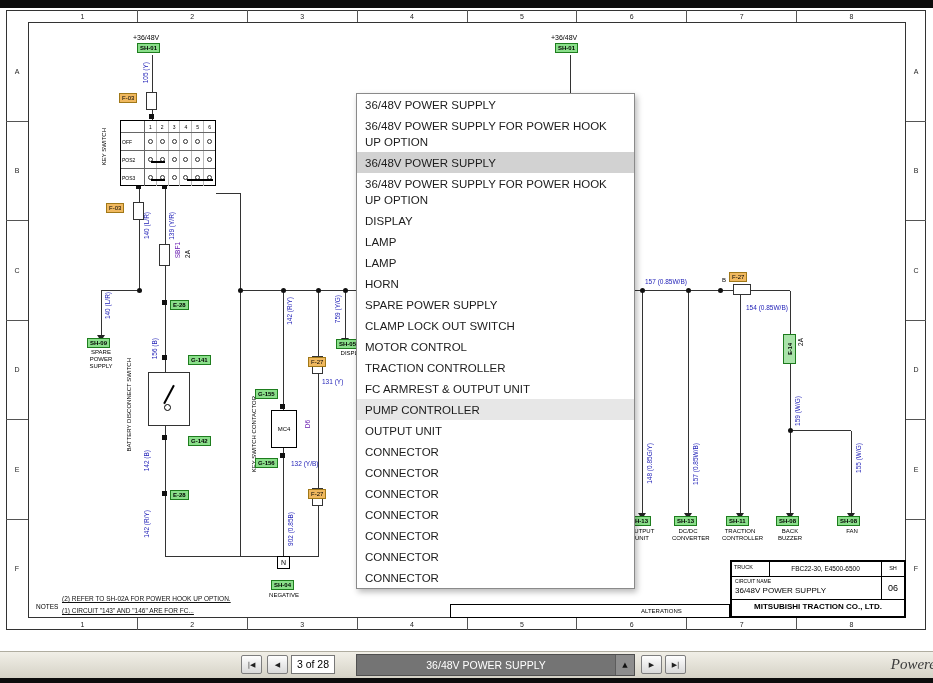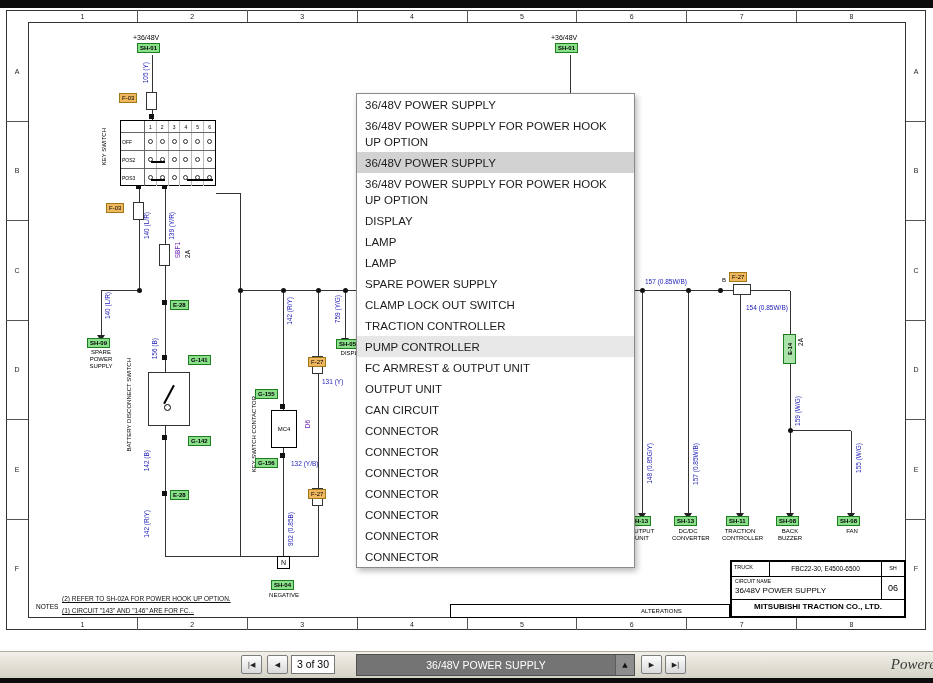--- a/index.html
+++ b/index.html
@@ -383,40 +383,41 @@
   <div class="lbl note-link" style="left:62px;top:607px">(1) CIRCUIT "143" AND "146" ARE FOR FC...</div>
 
   <div class="dropdown" id="dropdown">
     <div class="dd-item">36/48V POWER SUPPLY</div>
     <div class="dd-item">36/48V POWER SUPPLY FOR POWER HOOK UP OPTION</div>
     <div class="dd-item selected">36/48V POWER SUPPLY</div>
     <div class="dd-item">36/48V POWER SUPPLY FOR POWER HOOK UP OPTION</div>
     <div class="dd-item">DISPLAY</div>
     <div class="dd-item">LAMP</div>
     <div class="dd-item">LAMP</div>
+    <div class="dd-item">HORN</div>
     <div class="dd-item">SPARE POWER SUPPLY</div>
     <div class="dd-item">CLAMP LOCK OUT SWITCH</div>
+    <div class="dd-item">MOTOR CONTROL</div>
     <div class="dd-item">TRACTION CONTROLLER</div>
+    <div class="dd-item">FC ARMREST &amp; OUTPUT UNIT</div>
     <div class="dd-item hover">PUMP CONTROLLER</div>
-    <div class="dd-item">FC ARMREST &amp; OUTPUT UNIT</div>
     <div class="dd-item">OUTPUT UNIT</div>
-    <div class="dd-item">CAN CIRCUIT</div>
     <div class="dd-item">CONNECTOR</div>
     <div class="dd-item">CONNECTOR</div>
     <div class="dd-item">CONNECTOR</div>
     <div class="dd-item">CONNECTOR</div>
     <div class="dd-item">CONNECTOR</div>
     <div class="dd-item">CONNECTOR</div>
     <div class="dd-item">CONNECTOR</div>
   </div>
 
   <div class="toolbar">
     <div class="navbtn" style="left:241px">|◀</div>
     <div class="navbtn" style="left:267px">◀</div>
-    <div class="pagebox">3 of 30</div>
+    <div class="pagebox">3 of 28</div>
     <div class="sectionbtn">
       <span class="slabel">36/48V POWER SUPPLY</span>
       <span class="sarrow">▲</span>
     </div>
     <div class="navbtn" style="left:641px">▶</div>
     <div class="navbtn" style="left:665px">▶|</div>
     <div class="powered">Powere</div>
   </div>
 
   <div class="bar-bottom"></div>

